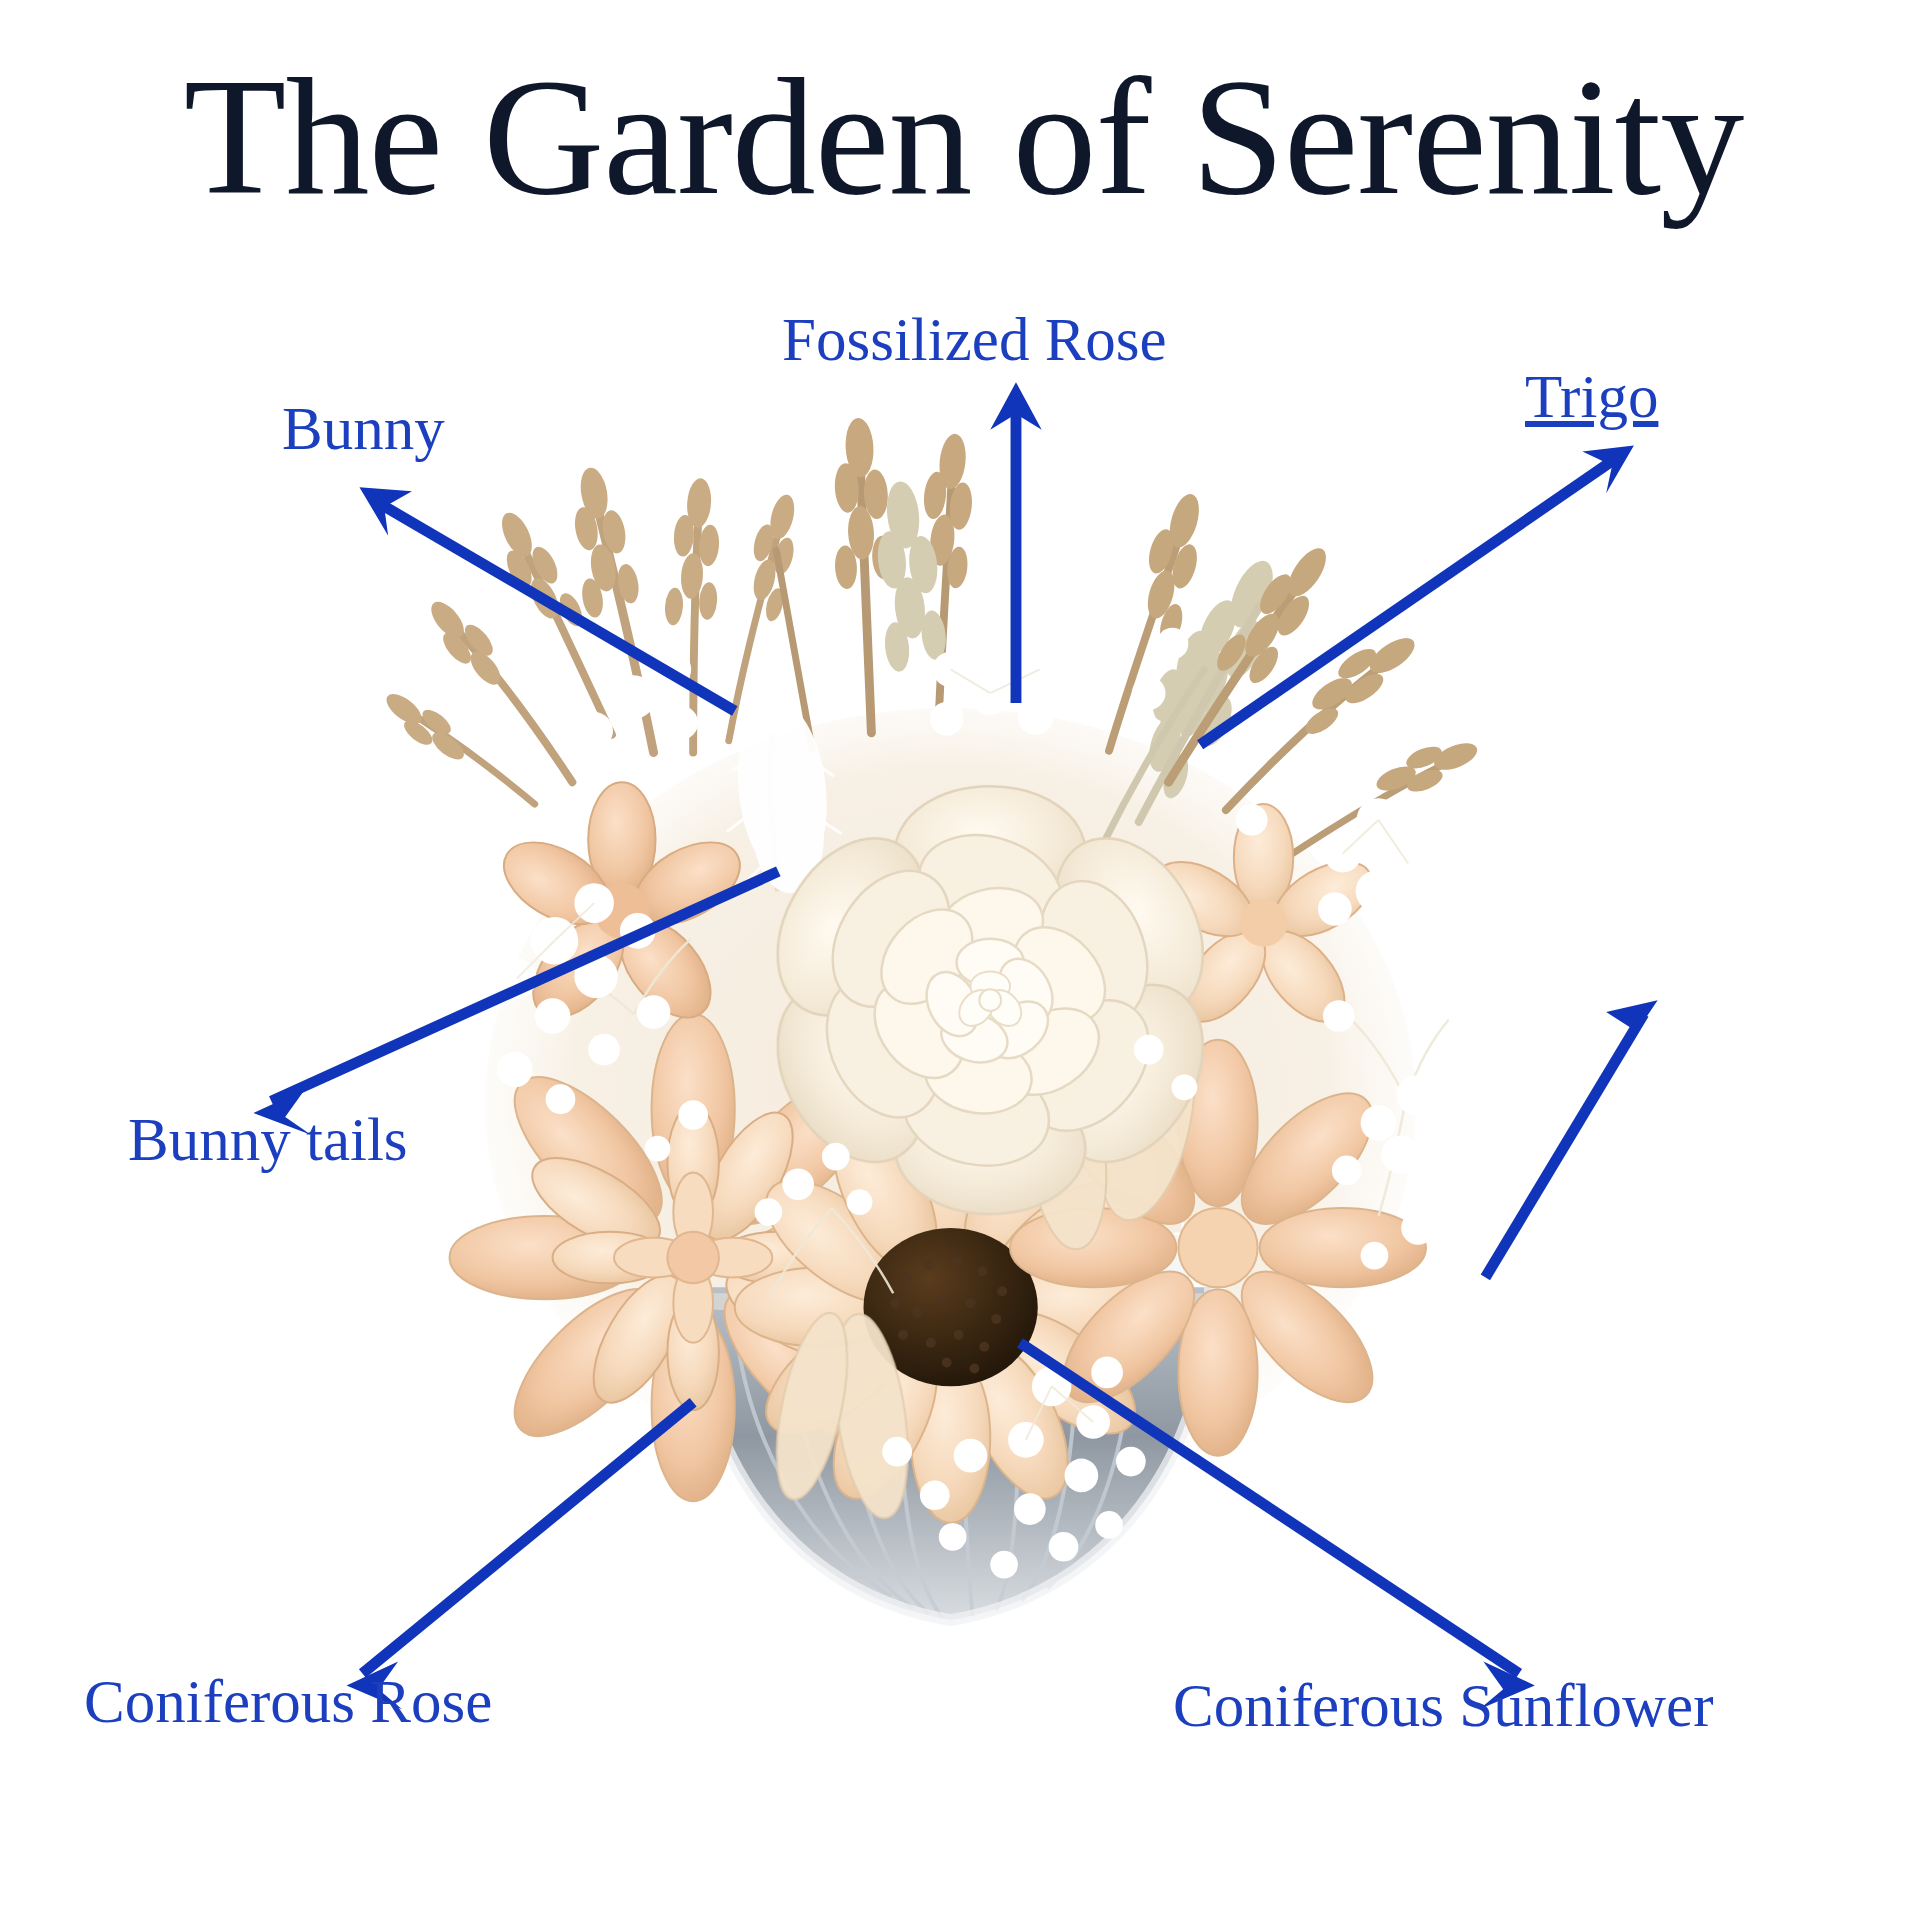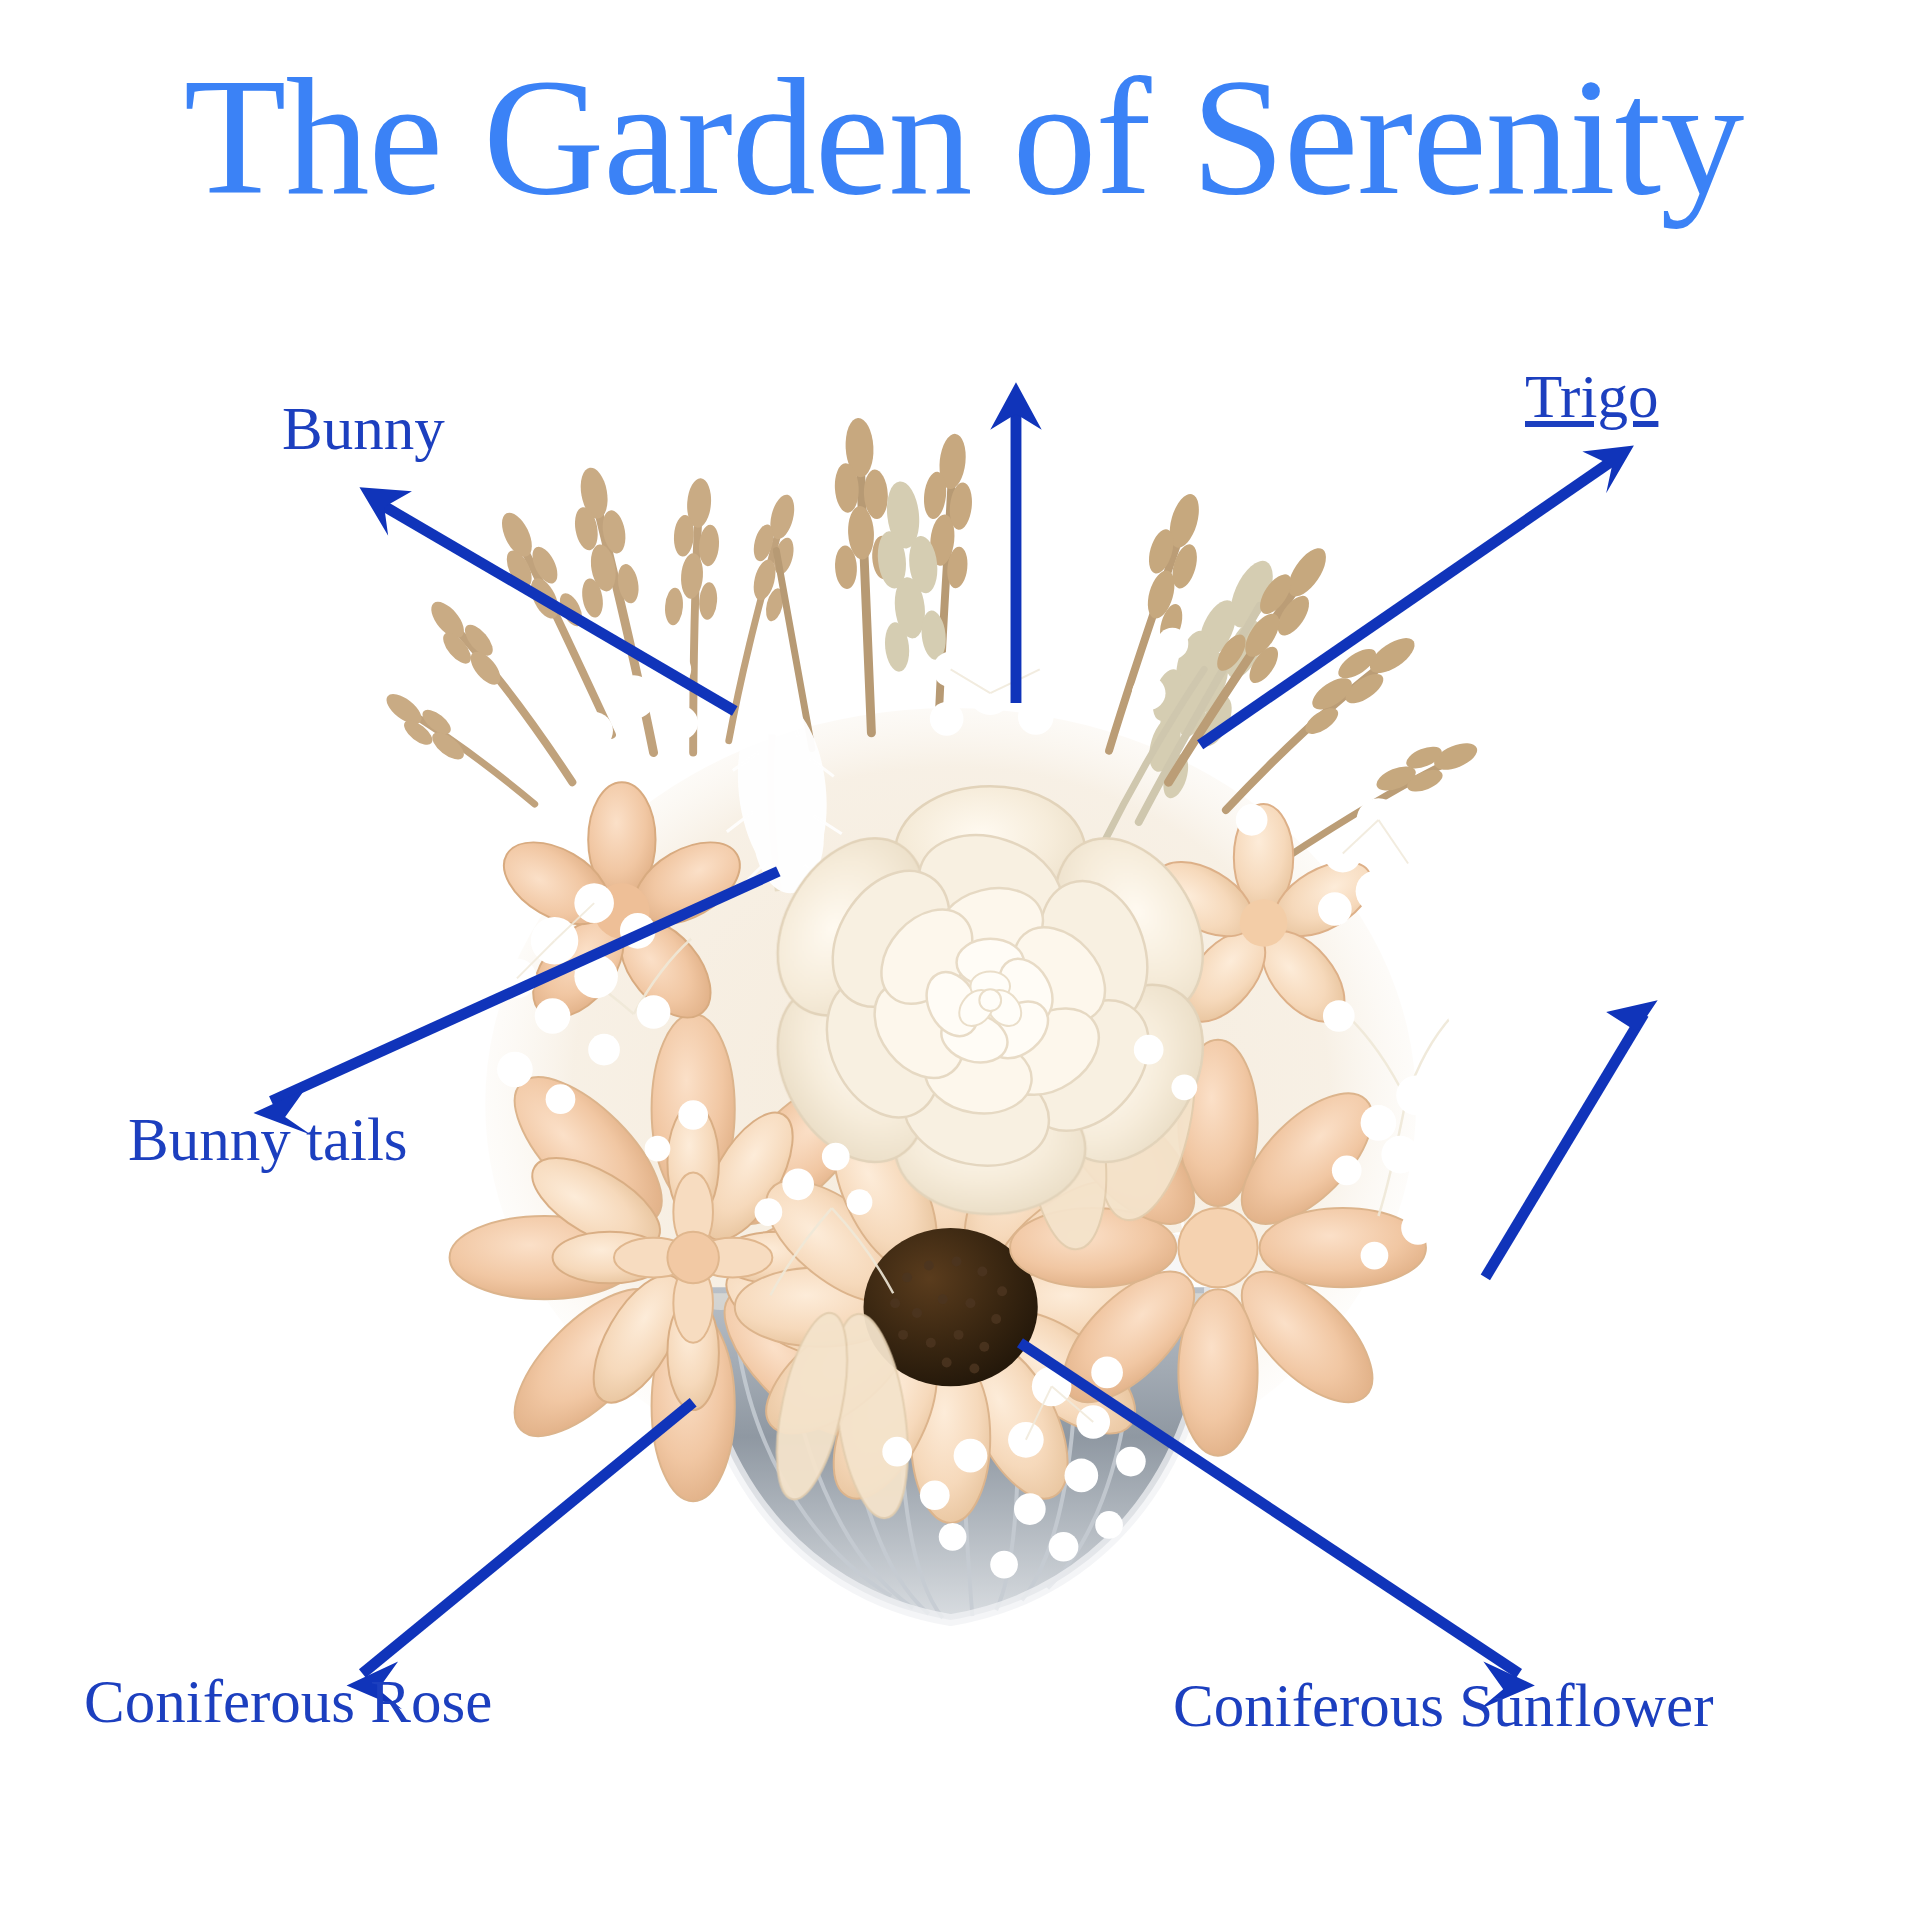--- a/index.html
+++ b/index.html
@@ -8,21 +8,21 @@
     font-family:"Liberation Serif","DejaVu Serif",serif;
     background:#ffffff;
   }
   #stage{position:absolute;inset:0;width:1927px;height:1927px;background:#fff;}
 
   
   #title{
     position:absolute;left:0;top:51px;width:1927px;text-align:center;
     font-family:"Liberation Serif","DejaVu Serif",serif;
     font-size:168px;line-height:1.02;letter-spacing:-1px;
-    color:#3b82f6;white-space:nowrap;
+    color:#0f172a;white-space:nowrap;
     font-weight:400;
   }
 
   
   .lbl{
     position:absolute;
     font-family:"Liberation Serif","DejaVu Serif",serif;
     font-size:61px;line-height:1;color:#1c3fbf;white-space:nowrap;
     font-weight:400;
   }
@@ -538,20 +538,21 @@
       <polygon points="1650,450 1598,456 1628,470 1622,498"></polygon>
       <polygon points="256,1124 308,1100 288,1128 314,1146"></polygon>
       <polygon points="1674,1010 1622,1022 1650,1040 1638,1064"></polygon>
       <polygon points="350,1702 402,1678 382,1706 406,1726"></polygon>
       <polygon points="1550,1702 1498,1678 1518,1706 1494,1726"></polygon>
     </g>
   </svg>
 
   <div id="title">The Garden of Serenity</div>
 
+  <div class="lbl" style="left:782px;top:309px;">Fossilized Rose</div>
 
   <div class="lbl" style="left:282px;top:398px;">Bunny</div>
 
   <div class="lbl" style="left:1525px;top:366px;text-decoration:underline;">Trigo</div>
 
   <div class="lbl" style="left:84px;top:1109px;margin-left:44px;">Bunny tails</div>
 
 
   <div class="lbl" style="left:84px;top:1671px;text-align:center;">Coniferous Rose</div>
 

